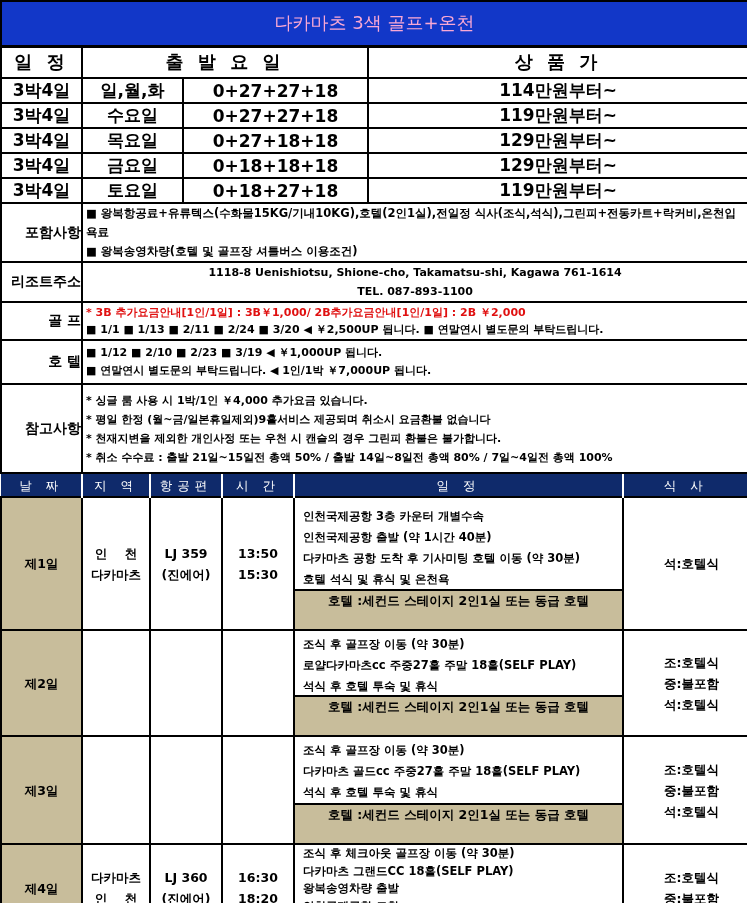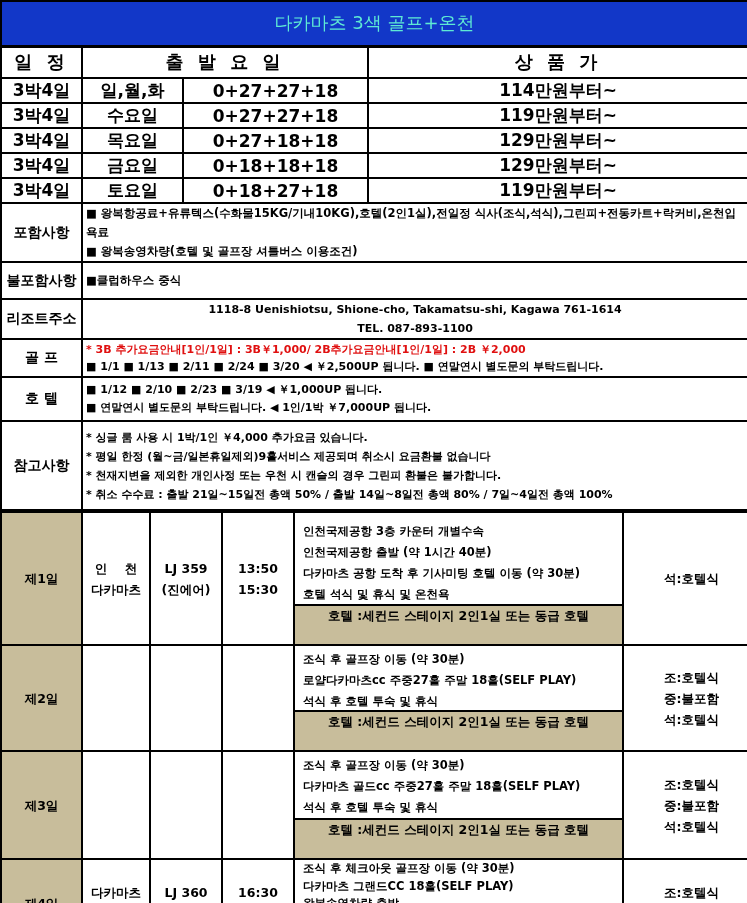--- a/index.html
+++ b/index.html
@@ -1,23 +1,23 @@
 <!DOCTYPE html>
 <html><head>
 <meta charset="utf-8">
 <style>
   * { box-sizing: border-box; margin: 0; padding: 0; }
   body { width: 747px; height: 903px; background: #ffffff; font-family: "DejaVu Sans", "Liberation Sans", sans-serif; color: #000; position: relative; overflow: hidden; }
   .page { position: absolute; left: 0; top: 0; width: 747px; }
   table { border-collapse: collapse; width: 747px; table-layout: fixed; }
   td, th { border: 2px solid #000; text-align: center; vertical-align: middle; font-weight: bold; }
-  .title-row td { background: #1237c8; color: #5eead4; height: 45px; font-size: 18px; font-weight: normal; border-bottom: 3px solid #000; }
+  .title-row td { background: #1237c8; color: #f9a8d4; height: 45px; font-size: 18px; font-weight: normal; border-bottom: 3px solid #000; }
   .hdr-row td { height: 32px; font-size: 18px; letter-spacing: 4px; }
   .price-row td { height: 25px; font-size: 17px; }
-  .info-label { font-size: 14px; }
+  .info-label { font-size: 14px; text-align: right; }
   .info-cell { text-align: left; font-size: 11.5px; padding-left: 3px; line-height: 19px; }
   .info-center { text-align: center; font-size: 11px; line-height: 19px; }
   .red { color: #e01010; }
   
   .sch-hdr td { background: #0f2a6b; color: #fff; font-weight: normal; font-size: 13px; height: 22px; border: 1px solid #0f2a6b; border-left: 2px solid #fff; letter-spacing: 5px; }
   .sch-hdr td:first-child { border-left: 1px solid #0f2a6b; }
   .day-cell { background: #c8bd9b; font-size: 13px; }
   .sch td { font-size: 12.5px; line-height: 21px; }
   .plan { text-align: left; padding: 0; vertical-align: top; }
   .plan-lines { padding: 6px 8px 6px 8px; font-size: 11.5px; line-height: 21px; }
@@ -75,26 +75,20 @@
       <td>0+18+27+18</td>
       <td>119만원부터~</td>
     </tr>
     <tr style="height:48px">
       <td class="info-label">포함사항</td>
       <td colspan="3" class="info-cell">
         <div>■ 왕복항공료+유류텍스(수화물15KG/기내10KG),호텔(2인1실),전일정 식사(조식,석식),그린피+전동카트+락커비,온천입욕료</div>
         <div>■ 왕복송영차량(호텔 및 골프장 셔틀버스 이용조건)</div>
       </td>
     </tr>
-    <tr style="height:37px">
-      <td class="info-label">불포함사항</td>
-      <td colspan="3" class="info-cell">
-        <div>■클럽하우스 중식</div>
-      </td>
-    </tr>
     <tr style="height:40px">
       <td class="info-label">리조트주소</td>
       <td colspan="3" class="info-center">
         <div>1118-8 Uenishiotsu, Shione-cho, Takamatsu-shi, Kagawa 761-1614</div>
         <div>TEL. 087-893-1100</div>
       </td>
     </tr>
     <tr style="height:38px">
       <td class="info-label">골 프</td>
       <td colspan="3" class="info-cell" style="font-size:11px;line-height:17px;margin-top:14px;">
@@ -124,20 +118,28 @@
   <table class="sch">
     <colgroup>
       <col style="width:81px">
         <col style="width:68px">
         <col style="width:72px">
         <col style="width:72px">
         <col style="width:329px">
         <col style="width:125px">
     </colgroup>
     <tbody>
+        <tr class="sch-hdr">
+      <td>날 짜</td>
+      <td>지 역</td>
+      <td>항공편</td>
+      <td>시 간</td>
+      <td>일 정</td>
+      <td>식 사</td>
+    </tr>
 
     <tr style="height:115px">
       <td class="day-cell">제1일</td>
       <td>
         <div class="region" style="white-space:pre">인    천</div>
         <div class="region">다카마츠</div>
       </td>
       <td>
         <div>LJ 359</div>
         <div>(진에어)</div>

